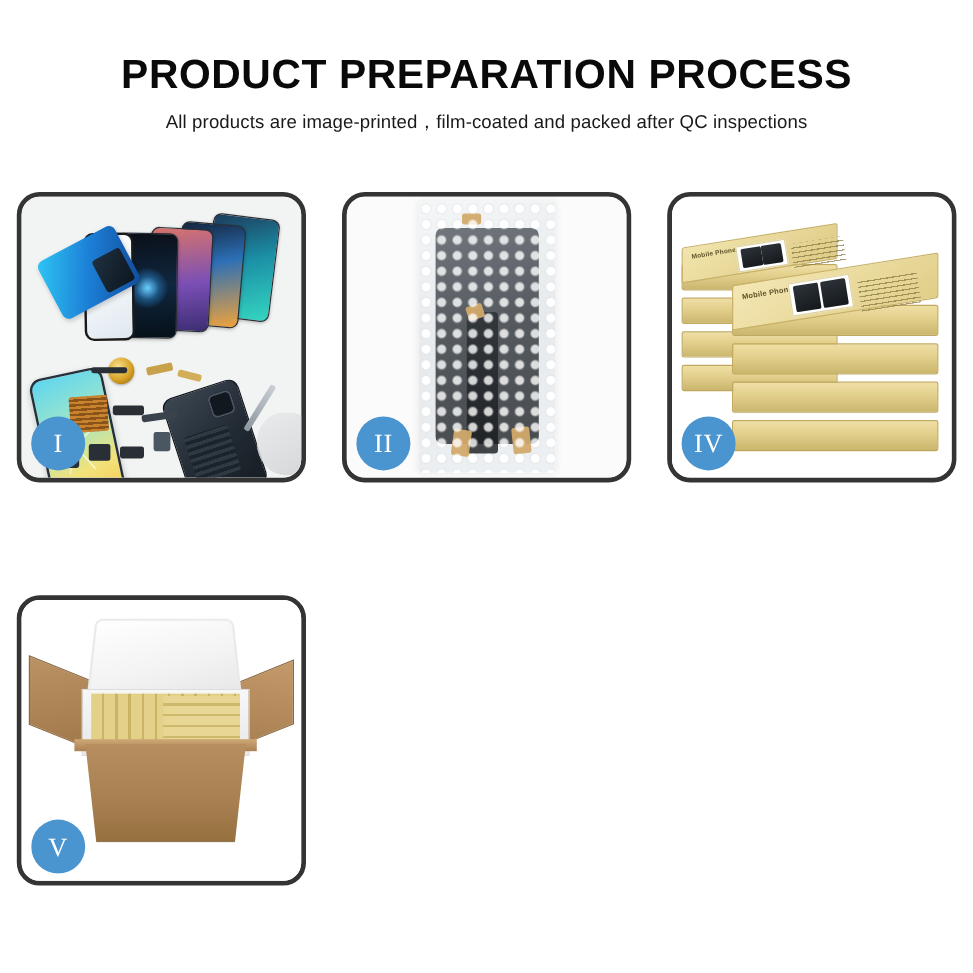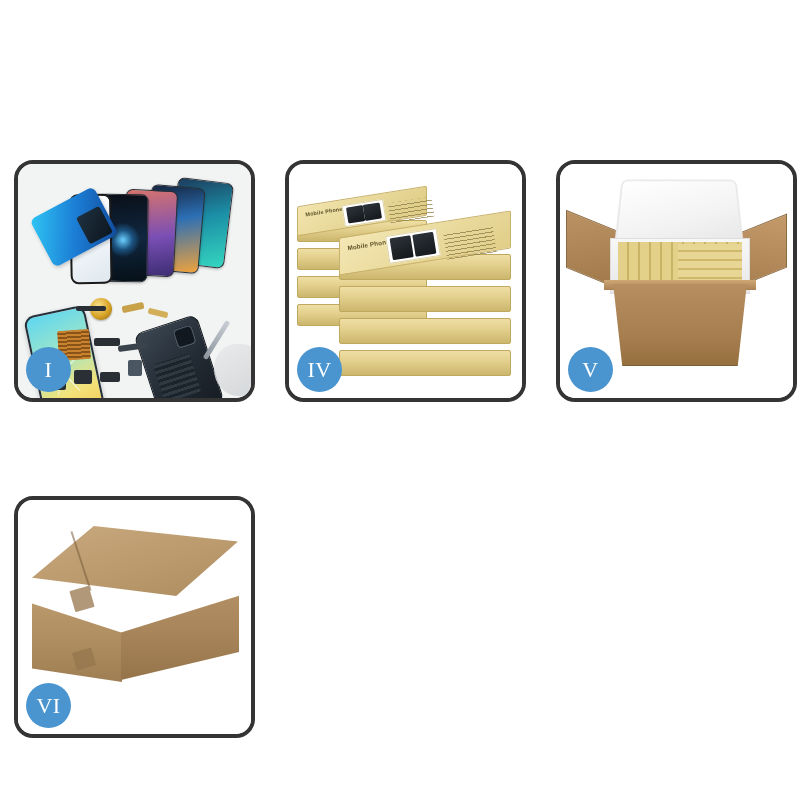--- a/index.html
+++ b/index.html
@@ -448,20 +448,24 @@
     border-radius: 1px;
   }
   .c-tape1 { left: 54px; top: 88px; width: 20px; height: 22px; transform: rotate(-16deg); }
   .c-tape2 { left: 56px; top: 150px; width: 20px; height: 18px; transform: rotate(-16deg); }
 </style>
 </head>
 <body>
 
 <div id="page">
 
+  <div class="header">
+    <div class="main-title">PRODUCT PREPARATION PROCESS</div>
+    <div class="subtitle">All products are image-printed，film-coated and packed after QC inspections</div>
+  </div>
 
   <div class="grid">
 
     <div class="card">
       <div class="card-inner p1">
         <div class="phone-fan">
           <div class="fan-ph fan-a"></div>
           <div class="fan-ph fan-b"></div>
           <div class="fan-ph fan-c"></div>
           <div class="fan-ph fan-d"></div>
@@ -481,20 +485,34 @@
         <div class="flex f7"></div>
         <div class="flex f8"></div>
         <div class="flex f9"></div>
         <div class="flex f10"></div>
         <div class="hand-blob"></div>
         <div class="tweezer"></div>
       </div>
       <div class="badge">I</div>
     </div>
 
+    <div class="card">
+      <div class="card-inner p2">
+        <div class="bubble-bag">
+          <div class="lcd-inside"></div>
+          <div class="lcd-cable"></div>
+          <div class="tape t1"></div>
+          <div class="tape t2"></div>
+          <div class="tape t3"></div>
+          <div class="tape t4"></div>
+          <div class="bub-overlay"></div>
+        </div>
+      </div>
+      <div class="badge">II</div>
+    </div>
 
 
     <div class="card">
       <div class="card-inner p4">
         <div class="stackwrap">
           <div class="gbox rear r4"></div>
           <div class="gbox rear r3"></div>
           <div class="gbox rear r2"></div>
           <div class="gbox rear r1"></div>
           <div class="gbox rlid"></div>
@@ -522,26 +540,15 @@
         <div class="v-foamlid"></div>
         <div class="v-inner"></div>
         <div class="v-goldrow"></div>
         <div class="v-goldrow2"></div>
         <div class="v-rim"></div>
         <div class="v-front"></div>
       </div>
       <div class="badge">V</div>
     </div>
 
-    <div class="card">
-      <div class="card-inner p6">
-        <div class="c-top"></div>
-        <div class="c-topseam"></div>
-        <div class="c-left"></div>
-        <div class="c-right"></div>
-        <div class="c-tape c-tape1"></div>
-        <div class="c-tape c-tape2"></div>
-      </div>
-      <div class="badge">VI</div>
-    </div>
 
   </div>
 </div>
 
 </body></html>

